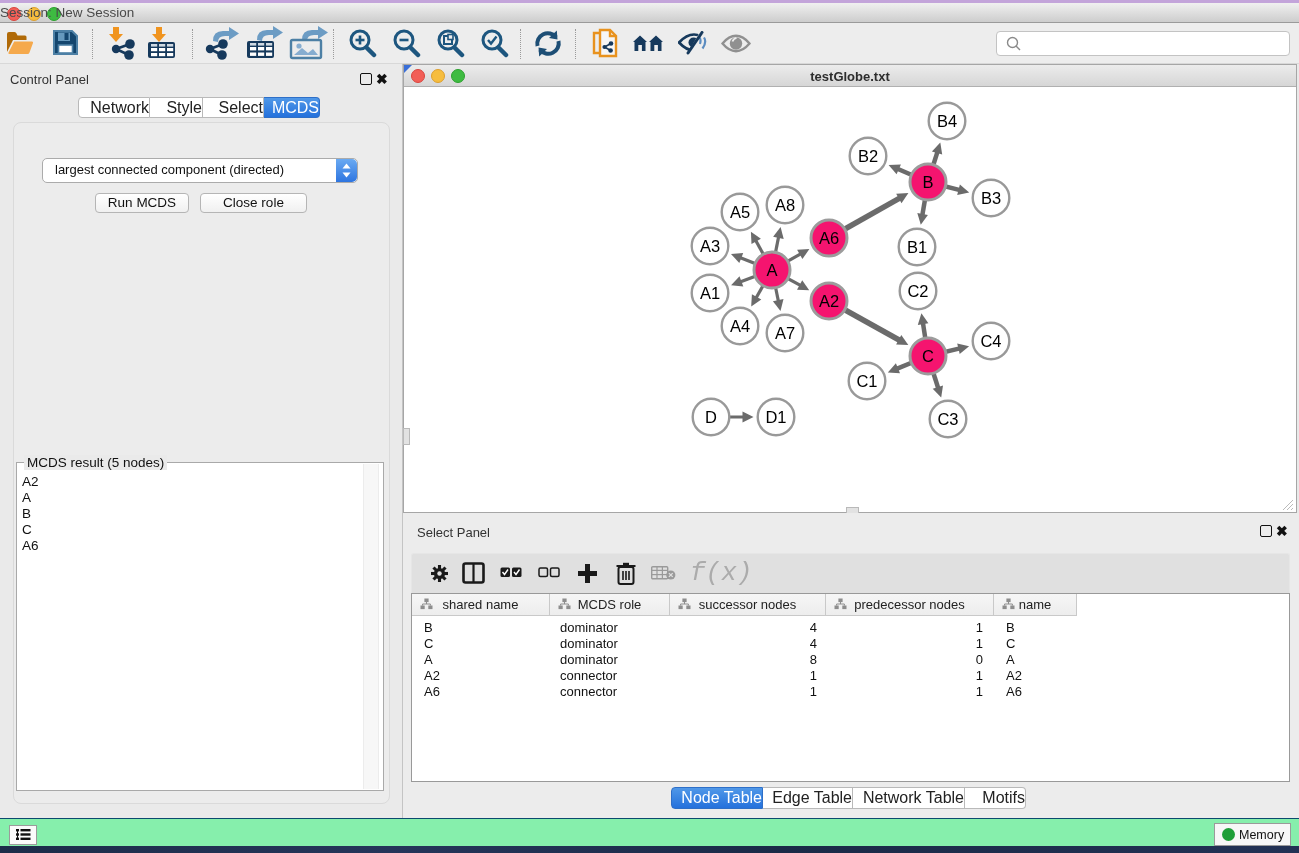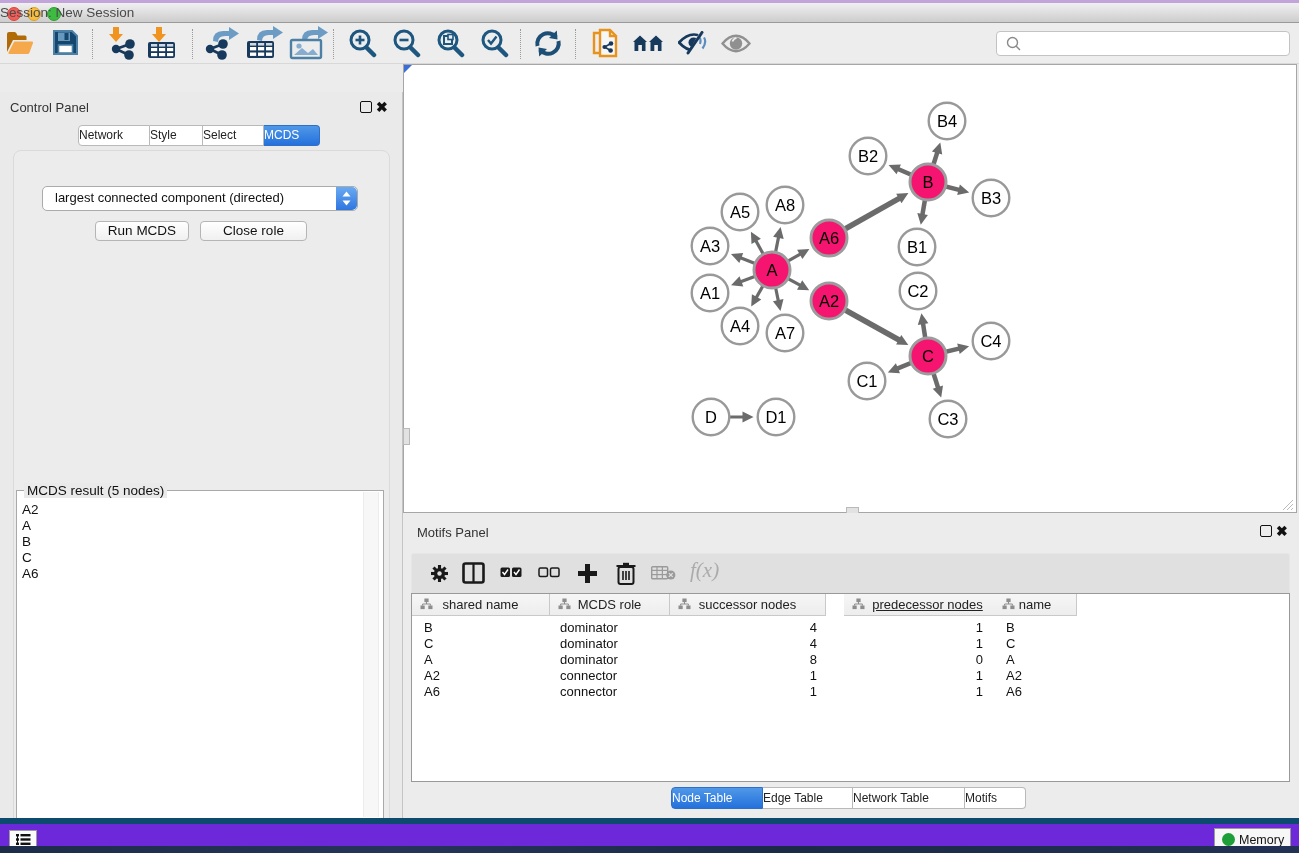--- a/index.html
+++ b/index.html
@@ -13,27 +13,27 @@
   #titlebar .t1{left:7px;background:#f25e57;border:0.5px solid #d8453e;}
   #titlebar .t2{left:27px;background:#f6bd3e;border:0.5px solid #dd9f2e;}
   #titlebar .t3{left:47px;background:#3ebb41;border:0.5px solid #2ca12f;}
   #titletext{left:0;top:5px;width:1299px;text-align:left;font-size:13.5px;color:#4a4a4a;}
   
   #toolbar{left:0;top:23px;width:1299px;height:40px;background:#ededed;border-bottom:1px solid #d8d8d8;}
   .sep{position:absolute;top:6px;height:30px;width:0;border-left:1px dotted #9a9a9a;}
   .ticon{position:absolute;top:4px;}
   #searchbox{left:996px;top:8px;width:292px;height:23px;background:#fff;border:1px solid #c3c3c3;border-radius:4px;}
   
-  #cpanel{left:0;top:64px;width:402px;height:754px;background:#eaeaea;border-right:1px solid #c4c4c4;margin-top:28px;}
+  #cpanel{left:0;top:64px;width:402px;height:754px;background:#eaeaea;border-right:1px solid #c4c4c4;}
   #cphead{left:10px;top:8px;font-size:13px;color:#333;}
   .winbtn-sq{position:absolute;width:10px;height:10px;border:1.5px solid #111;border-radius:2px;}
   .winbtn-x{position:absolute;font-size:14px;font-weight:bold;color:#111;line-height:14px;}
   
   .tabrow{position:absolute;display:flex;}
-  .tab{height:19px;line-height:19px;background:#fff;border:1px solid #b9b9b9;border-left:none;font-size:12px;color:#222;text-align:left;}
+  .tab{height:19px;line-height:19px;background:#fff;border:1px solid #b9b9b9;border-left:none;font-size:16px;color:#222;text-align:right;}
   .tab.first{border-left:1px solid #b9b9b9;border-radius:4px 0 0 4px;}
   .tab.last{border-radius:0 4px 4px 0;}
   .tab.sel{background:linear-gradient(#5098e8,#2471dc);color:#fff;border-color:#2e6fc8;}
   #cpbody{left:13px;top:58px;width:375px;height:680px;background:#ececec;border:1px solid #dadada;border-radius:8px;}
   #optlabel{left:0;top:74px;width:402px;text-align:center;font-size:13.5px;color:#111;}
   #dropdown{left:42px;top:94px;width:314px;height:23px;background:#fff;border:1px solid #ababab;border-radius:5px;}
   #dropdown span{position:absolute;left:12px;top:3px;font-size:13px;color:#111;}
   #ddbtn{position:absolute;right:0;top:0;width:21px;height:23px;border-radius:0 5px 5px 0;background:linear-gradient(#6aaaf2,#2e75e0);}
   .btn{position:absolute;height:18px;background:linear-gradient(#ffffff,#f0f0f0);border:1px solid #b5b5b5;border-radius:4px;font-size:13.5px;color:#111;text-align:center;line-height:18px;}
   
@@ -53,21 +53,21 @@
   #nettitle .ttext{position:absolute;left:0;top:4px;width:100%;text-align:center;font-size:13px;font-weight:bold;color:#2d2d2d;}
   
   #tpanel{left:0px;top:449px;width:896px;height:305px;background:#ececec;}
   #tphead{position:absolute;left:14px;top:12px;font-size:13px;color:#333;}
   #ttoolbar{position:absolute;left:8px;top:40px;width:877px;height:40px;background:#e0e0e0;border:1px solid #e6e6e6;border-bottom:none;border-radius:3px 3px 0 0;}
   #ttable{position:absolute;left:8px;top:80px;width:877px;height:187px;background:#fff;border:1px solid #999;}
   .hcell{position:absolute;top:0;height:21px;background:linear-gradient(#f6f6f6,#ededed);border-right:1px solid #c9c9c9;border-bottom:1px solid #c9c9c9;font-size:13px;color:#222;text-align:center;line-height:21px;}
   .trow{position:absolute;font-size:13px;color:#111;}
   
   
-  #statusbar{left:0;top:818px;width:1299px;height:28px;background:#6d28d9;border-top:6px solid #0c4a6e;}
+  #statusbar{left:0;top:818px;width:1299px;height:28px;background:#86efac;border-top:1px solid #0c4a6e;}
   #darkstrip{left:0;top:846px;width:1299px;height:7px;background:linear-gradient(90deg,#1c2c49,#25355a 30%,#1a2a47 60%,#223154);}
 </style>
 </head>
 <body>
 <div class="abs" id="purpletop"></div>
 <div class="abs" id="titlebar">
   <div class="tl t1"></div>
     <div class="tl t2"></div>
     <div class="tl t3"></div>
 </div>
@@ -237,20 +237,26 @@
       <div id="mcdssb"></div>
     </div>
     <div id="mcdslegend">MCDS result (5 nodes)</div>
   </div>
 </div>
 <div class="abs" id="rightarea">
   <div class="abs" id="netwin">
     <svg style="position:absolute;left:0;top:0;z-index:6;" width="8" height="8" viewBox="0 0 8 8">
         <path d="M0 0 L8 0 L0 8 Z" fill="#3a6fd8"></path>
       </svg>
+      <div id="nettitle">
+      <div class="tl t1"></div>
+        <div class="tl t2"></div>
+        <div class="tl t3"></div>
+      <div class="ttext">testGlobe.txt</div>
+    </div>
     <svg id="graphsvg" style="position:absolute;left:0px;top:22px;" width="892" height="424" viewBox="404 87 892 424" font-family="Liberation Sans,sans-serif">
       <line x1="772.0" y1="270.0" x2="740.0" y2="281.9" stroke="#6b6b6b" stroke-width="3.2"></line>
 <polygon points="731.1,285.2 739.5,276.3 743.3,286.4" fill="#6b6b6b"></polygon>
 <line x1="772.0" y1="270.0" x2="800.9" y2="285.7" stroke="#6b6b6b" stroke-width="3.2"></line>
 <polygon points="809.2,290.3 797.0,289.7 802.2,280.3" fill="#6b6b6b"></polygon>
 <line x1="772.0" y1="270.0" x2="739.8" y2="257.6" stroke="#6b6b6b" stroke-width="3.2"></line>
 <polygon points="731.0,254.1 743.2,253.1 739.3,263.1" fill="#6b6b6b"></polygon>
 <line x1="772.0" y1="270.0" x2="755.9" y2="298.2" stroke="#6b6b6b" stroke-width="3.2"></line>
 <polygon points="751.2,306.5 751.9,294.2 761.3,299.6" fill="#6b6b6b"></polygon>
 <line x1="772.0" y1="270.0" x2="755.5" y2="240.0" stroke="#6b6b6b" stroke-width="3.2"></line>
@@ -328,21 +334,21 @@
     </svg>
   </div>
   <div class="abs" style="left:0px;top:364px;width:5px;height:15px;background:#e2e2e2;border:1px solid #b9b9b9;"></div>
   <div class="abs" style="left:443px;top:443px;width:11px;height:10px;background:#e2e2e2;border:1px solid #b9b9b9;"></div>
   <svg class="abs" style="left:878px;top:434px;" width="13" height="13" viewBox="0 0 13 13">
       <line x1="2" y1="12" x2="12" y2="2" stroke="#bbb" stroke-width="1"></line>
       <line x1="6" y1="12" x2="12" y2="6" stroke="#bbb" stroke-width="1"></line>
       <line x1="10" y1="12" x2="12" y2="10" stroke="#bbb" stroke-width="1"></line>
     </svg>
   <div class="abs" id="tpanel">
-    <div id="tphead">Motifs Panel</div>
+    <div id="tphead">Select Panel</div>
     <div class="winbtn-sq" style="left:857px;top:12px;"></div>
     <div class="winbtn-x" style="left:873px;top:11px;">✖</div>
     <div id="ttoolbar">
         <svg style="position:absolute;left:18px;top:10px;" width="19" height="19" viewBox="0 0 19 19">
   <g fill="#1a1a1a">
             <circle cx="9.5" cy="9.5" r="5.6"></circle>
   <g stroke="#1a1a1a" stroke-width="3.1">
     <line x1="9.5" y1="1" x2="9.5" y2="18"></line>
     <line x1="1" y1="9.5" x2="18" y2="9.5"></line>
     <line x1="3.5" y1="3.5" x2="15.5" y2="15.5"></line>
@@ -378,42 +384,42 @@
 </svg>
 <svg style="position:absolute;left:239px;top:12px;" width="25" height="14" viewBox="0 0 25 14">
   <rect x="0.7" y="0.7" width="16" height="12" rx="1" fill="none" stroke="#9a9a9a" stroke-width="1.4"></rect>
   <line x1="0.7" y1="4.4" x2="16.7" y2="4.4" stroke="#9a9a9a" stroke-width="1.2"></line>
   <line x1="0.7" y1="8.6" x2="16.7" y2="8.6" stroke="#9a9a9a" stroke-width="1.2"></line>
   <line x1="6" y1="0.7" x2="6" y2="12.7" stroke="#9a9a9a" stroke-width="1.2"></line>
   <line x1="11.4" y1="0.7" x2="11.4" y2="12.7" stroke="#9a9a9a" stroke-width="1.2"></line>
   <circle cx="19.8" cy="9" r="4.6" fill="#9a9a9a"></circle>
   <path d="M17.9 7.1 L21.7 10.9 M21.7 7.1 L17.9 10.9" stroke="#e0e0e0" stroke-width="1.3"></path>
 </svg>
-<div style="position:absolute;left:278px;top:4px;font-family:Liberation Serif, serif;font-style:italic;font-size:21px;color:#ababab;">f(x)</div>
+<div style="position:absolute;left:278px;top:4px;font-family:Liberation Mono, monospace;font-style:italic;font-size:26px;color:#ababab;">f(x)</div>
 </div>
     <div id="ttable">
       <div class="hcell" style="left:0px;width:137px;"><span style="position:absolute;left:8px;top:0;"><svg width="13" height="12" viewBox="0 0 13 12" style="margin-top:4px;">
               <rect x="4.4" y="0.5" width="4.2" height="3.6" fill="#8d8d8d"></rect>
               <rect x="0.5" y="7.5" width="4.2" height="3.6" fill="#8d8d8d"></rect>
               <rect x="8.3" y="7.5" width="4.2" height="3.6" fill="#8d8d8d"></rect>
               <path d="M6.5 4 L6.5 6 M2.6 7.5 L2.6 6 L10.4 6 L10.4 7.5" fill="none" stroke="#8d8d8d" stroke-width="1"></path>
             </svg></span>shared name</div>
 <div class="hcell" style="left:138px;width:119px;"><span style="position:absolute;left:8px;top:0;"><svg width="13" height="12" viewBox="0 0 13 12" style="margin-top:4px;">
               <rect x="4.4" y="0.5" width="4.2" height="3.6" fill="#8d8d8d"></rect>
               <rect x="0.5" y="7.5" width="4.2" height="3.6" fill="#8d8d8d"></rect>
               <rect x="8.3" y="7.5" width="4.2" height="3.6" fill="#8d8d8d"></rect>
               <path d="M6.5 4 L6.5 6 M2.6 7.5 L2.6 6 L10.4 6 L10.4 7.5" fill="none" stroke="#8d8d8d" stroke-width="1"></path>
             </svg></span>MCDS role</div>
 <div class="hcell" style="left:258px;width:155px;"><span style="position:absolute;left:8px;top:0;"><svg width="13" height="12" viewBox="0 0 13 12" style="margin-top:4px;">
               <rect x="4.4" y="0.5" width="4.2" height="3.6" fill="#8d8d8d"></rect>
               <rect x="0.5" y="7.5" width="4.2" height="3.6" fill="#8d8d8d"></rect>
               <rect x="8.3" y="7.5" width="4.2" height="3.6" fill="#8d8d8d"></rect>
               <path d="M6.5 4 L6.5 6 M2.6 7.5 L2.6 6 L10.4 6 L10.4 7.5" fill="none" stroke="#8d8d8d" stroke-width="1"></path>
             </svg></span>successor nodes</div>
-<div class="hcell" style="left:432px;width:167px;text-decoration:underline;"><span style="position:absolute;left:8px;top:0;"><svg width="13" height="12" viewBox="0 0 13 12" style="margin-top:4px;">
+<div class="hcell" style="left:414px;width:167px;"><span style="position:absolute;left:8px;top:0;"><svg width="13" height="12" viewBox="0 0 13 12" style="margin-top:4px;">
               <rect x="4.4" y="0.5" width="4.2" height="3.6" fill="#8d8d8d"></rect>
               <rect x="0.5" y="7.5" width="4.2" height="3.6" fill="#8d8d8d"></rect>
               <rect x="8.3" y="7.5" width="4.2" height="3.6" fill="#8d8d8d"></rect>
               <path d="M6.5 4 L6.5 6 M2.6 7.5 L2.6 6 L10.4 6 L10.4 7.5" fill="none" stroke="#8d8d8d" stroke-width="1"></path>
             </svg></span>predecessor nodes</div>
 <div class="hcell" style="left:582px;width:82px;"><span style="position:absolute;left:8px;top:0;"><svg width="13" height="12" viewBox="0 0 13 12" style="margin-top:4px;">
               <rect x="4.4" y="0.5" width="4.2" height="3.6" fill="#8d8d8d"></rect>
               <rect x="0.5" y="7.5" width="4.2" height="3.6" fill="#8d8d8d"></rect>
               <rect x="8.3" y="7.5" width="4.2" height="3.6" fill="#8d8d8d"></rect>
               <path d="M6.5 4 L6.5 6 M2.6 7.5 L2.6 6 L10.4 6 L10.4 7.5" fill="none" stroke="#8d8d8d" stroke-width="1"></path>

